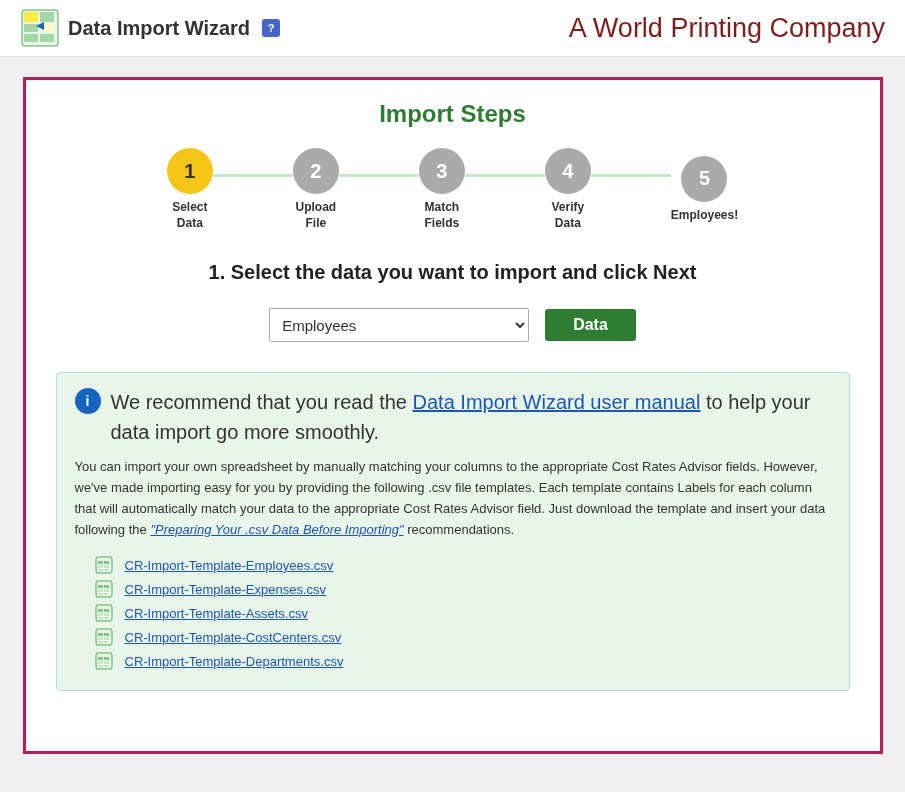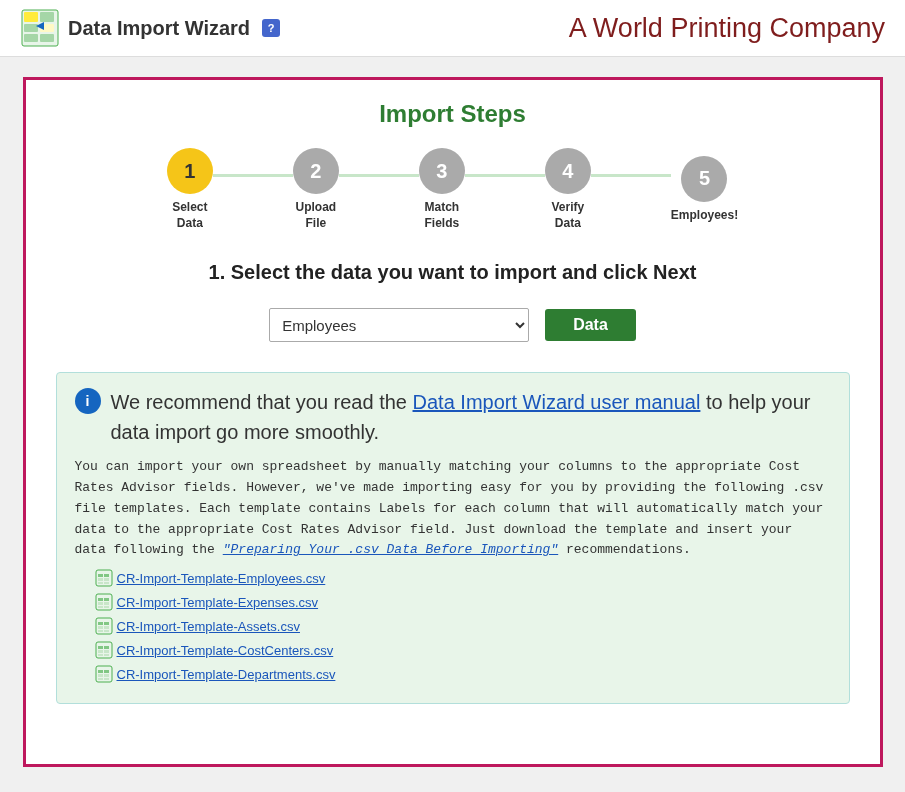--- a/index.html
+++ b/index.html
@@ -178,35 +178,34 @@
       line-height: 1.5;
     }
     .info-text a {
       color: #1a56bb;
       text-decoration: underline;
     }
     .description-text {
       font-size: 13px;
       color: #333;
       line-height: 1.6;
-      margin-bottom: 8px;
-      font-family: Liberation Mono, monospace;
+      margin-bottom: 16px;
     }
     .description-text a {
       color: #1a56bb;
       text-decoration: underline;
     }
     .csv-links {
       list-style: none;
       padding-left: 20px;
     }
     .csv-links li {
       display: flex;
       align-items: center;
-      gap: 4px;
+      gap: 12px;
       margin-bottom: 6px;
     }
     .csv-icon {
       width: 18px;
       height: 18px;
       flex-shrink: 0;
     }
     .csv-links a {
       color: #1a56bb;
       text-decoration: underline;

